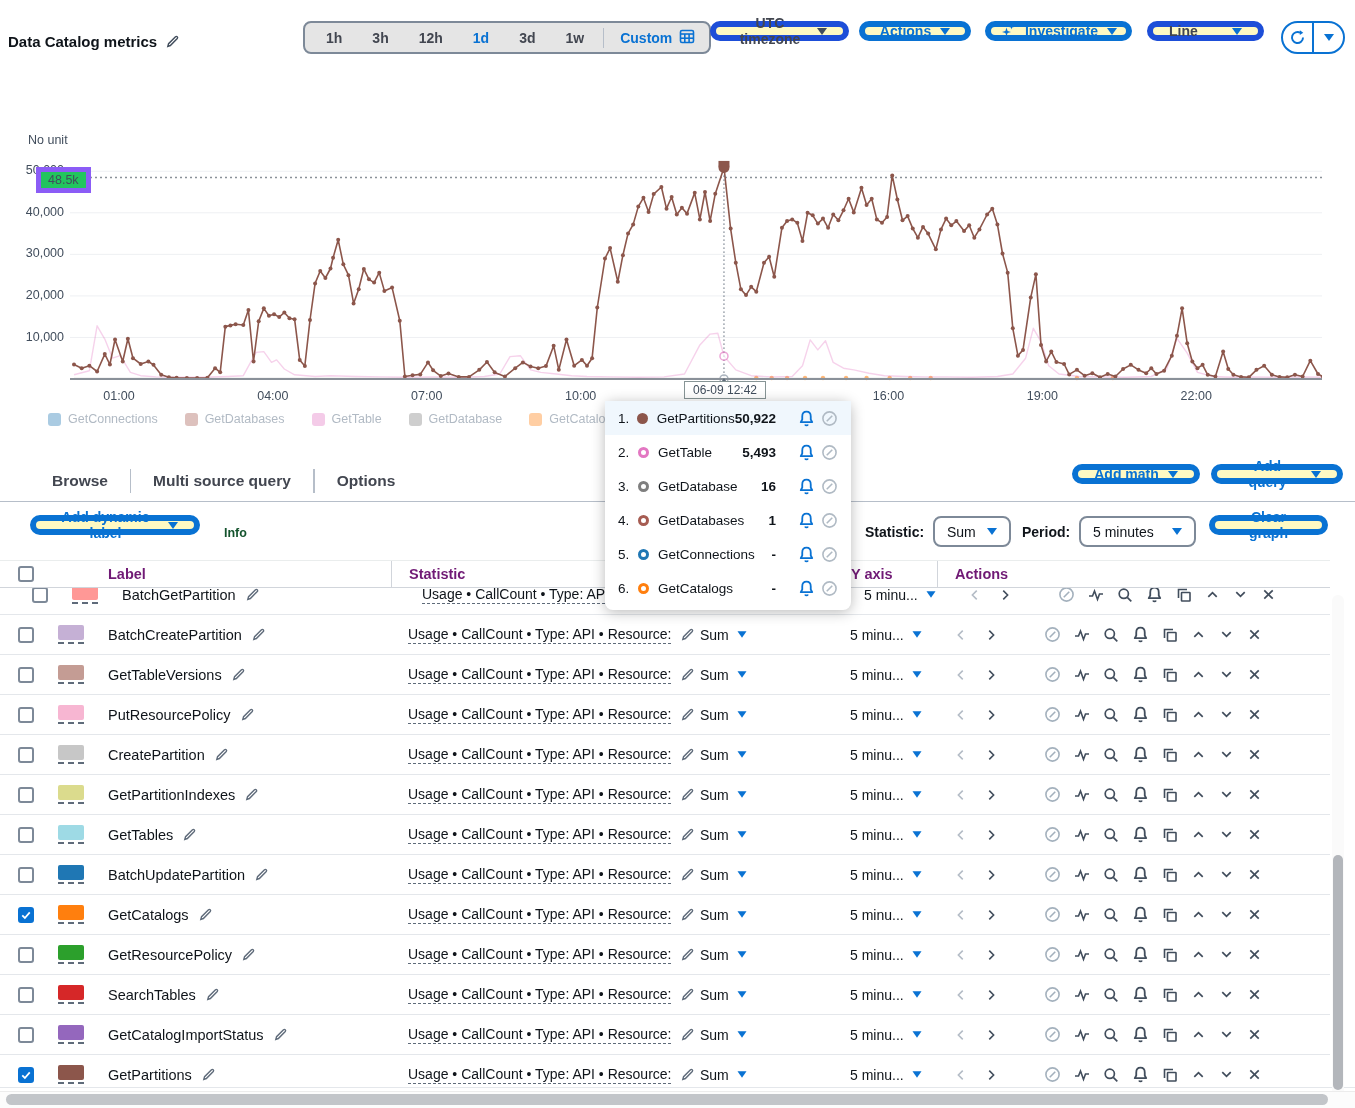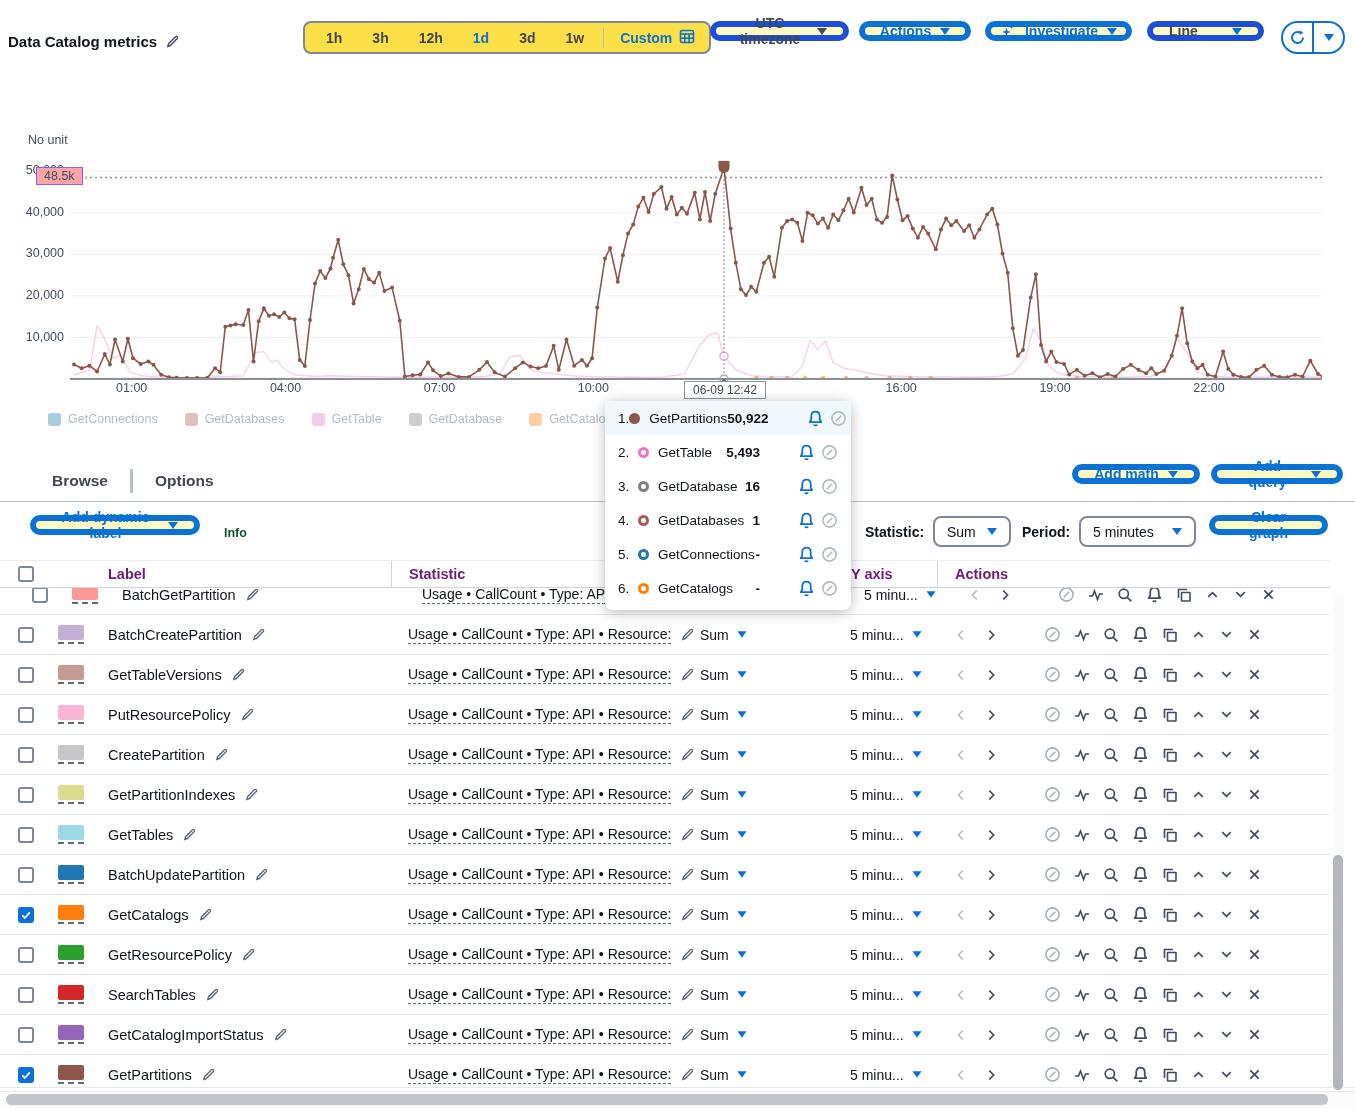--- a/index.html
+++ b/index.html
@@ -5,21 +5,21 @@
   * { margin:0; padding:0; box-sizing:border-box; }
   html,body { background:#fff; }
   #app { position:relative; width:1355px; height:1108px; overflow:hidden; background:#fff;
          font-family:"Liberation Sans",sans-serif; color:#0f141a; }
 
   
   .page-title { position:absolute; left:8px; top:33px; font-size:15px; font-weight:bold; display:flex; align-items:center; gap:8px;}
   .icon-btn { display:inline-flex; align-items:center; justify-content:center; cursor:pointer; }
 
   .seg-group { position:absolute; left:303px; top:21px; height:33px; display:flex; align-items:center;
-               border:2px solid #7d8998; border-radius:8px; padding:0 6px; background:#fde047;}
+               border:2px solid #7d8998; border-radius:8px; padding:0 6px; background:#e5e5e5;}
   .seg { padding:0 15px; font-size:14px; font-weight:bold; color:#424650; cursor:pointer;}
   .seg.active { color:#0972d3; }
   .seg-divider { width:1px; height:20px; background:#b6bec9; margin:0 4px;}
   .seg-custom { color:#0972d3; font-weight:bold; font-size:14px; padding:0 8px 0 12px; display:flex; align-items:center; gap:7px;}
 
   .btn { position:absolute; height:20px; display:flex; align-items:center; justify-content:center; gap:9px;
          border-radius:20px; border:6px solid #1d4ed8; background:#fef9c3; font-size:14px; font-weight:bold;
          color:#424650; padding:0 16px; cursor:pointer; }
   .btn.blue { border-color:#0972d3; color:#0972d3; }
 
@@ -27,44 +27,44 @@
   .caret-down.blue { border-top-color:#0972d3; }
 
   .refresh-split { position:absolute; left:1281px; top:21px; width:64px; height:33px; border:2px solid #0972d3;
                    border-radius:18px; display:flex; align-items:stretch; background:#fff;}
   .refresh-split .half { flex:1; display:flex; align-items:center; justify-content:center; cursor:pointer;}
   .refresh-split .half + .half { border-left:2px solid #0972d3; }
 
   
   .no-unit { position:absolute; left:28px; top:133px; font-size:12.5px; color:#414d5c; }
   .ytick { position:absolute; right:1291px; width:60px; text-align:right; font-size:12.5px; color:#414d5c; }
-  .annotation-badge { position:absolute; left:36px; top:167px; background:#fca5a5; border:1px solid #8b5cf6;
+  .annotation-badge { position:absolute; left:36px; top:167px; background:#22c55e; border:5px solid #8b5cf6;
                       font-size:12.5px; color:#414d5c; padding:1px 7px; z-index:5;}
   #chart-wrap { position:absolute; left:70px; top:152px; width:1252px; height:232px; }
-  .xtick { position:absolute; top:381px; width:44px; text-align:right; font-size:12.5px; color:#414d5c; }
+  .xtick { position:absolute; top:389px; width:44px; text-align:left; font-size:12.5px; color:#414d5c; }
   .cursor-label { position:absolute; top:381px; background:#fff; border:1px solid #879596; font-size:12px;
                   color:#414d5c; padding:1px 8px; z-index:6; }
   .cursor-arrow { position:absolute; top:378px; width:0; height:0; border-left:5px solid transparent;
                   border-right:5px solid transparent; border-bottom:7px solid #5f6b7a; z-index:4;}
   #legend { position:absolute; left:48px; top:412px; display:flex; gap:27px; align-items:center; }
   .legend-item { display:flex; align-items:center; gap:7px; font-size:12.5px; color:#b1bac4; cursor:pointer;}
   .legend-item .chip { width:13px; height:13px; border-radius:3px; opacity:.38; }
   .legend-item.em { color:#0f141a; font-weight:bold; }
   .legend-item.em .chip { opacity:1; }
 
   
   #tooltip { position:absolute; left:605px; top:401px; width:246px; background:#fff; border-radius:8px;
              box-shadow:0 2px 14px rgba(0,0,0,.28); z-index:40; padding-bottom:5px;}
   .tt-title { font-size:15px; font-weight:bold; padding:11px 14px 7px; }
   .tt-row { display:flex; align-items:center; height:34px; padding:0 13px; font-size:13.5px; }
   .tt-row.hl { background:#f0f7fd; }
   .tt-rank { width:20px; color:#0f141a; }
   .tt-dot { width:11px; height:11px; border-radius:50%; margin-right:9px; flex:none;}
   .tt-name { flex:1; }
-  .tt-val { font-weight:bold; margin-right:32px; }
+  .tt-val { font-weight:bold; margin-right:16px; }
   .tt-ic { display:flex; align-items:center; margin-left:6px; cursor:pointer;}
 
   
   #tabbar { position:absolute; left:0; top:460px; width:1355px; height:42px; border-bottom:1px solid #b6bec9; }
   .tabs { position:absolute; left:30px; top:0; height:42px; display:flex; align-items:center; }
   .tab { font-size:15.5px; font-weight:bold; color:#424650; padding:0 22px; height:42px; display:flex;
          align-items:center; position:relative; cursor:pointer; white-space:nowrap;}
   .tab.active { color:#0972d3; }
   .tab.active::after { content:""; position:absolute; left:12px; right:12px; bottom:-1px; height:4px;
                        background:#0972d3; border-radius:2px;}
@@ -582,20 +582,21 @@
             </svg>
           </span>
         </div>
       </div>
   </div>
 
   <div id="tabbar">
     <div class="tabs" id="tabs">
         <div class="tab">Browse</div>
         <span class="tab-sep"></span>
+        <div class="tab">Multi source query</div>
         <span class="tab-sep"></span>
         <span class="tab-sep"></span>
         <div class="tab">Options</div>
       </div>
   </div>
   <button class="btn blue" id="add-math">
     <span>Add math</span>
     <span class="caret-down blue"></span>
   </button>
   <button class="btn blue" id="add-query">

